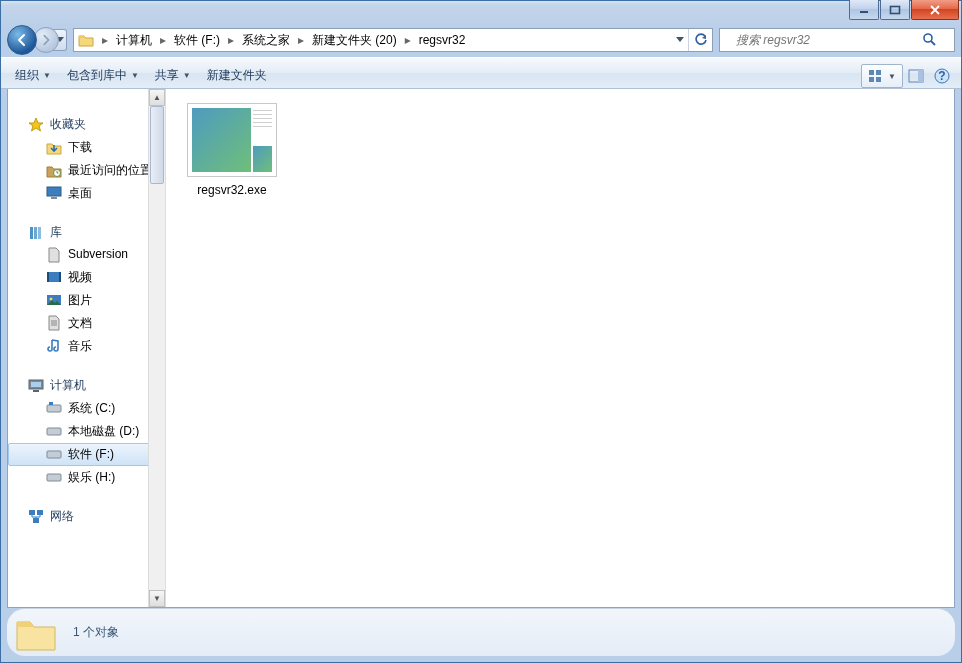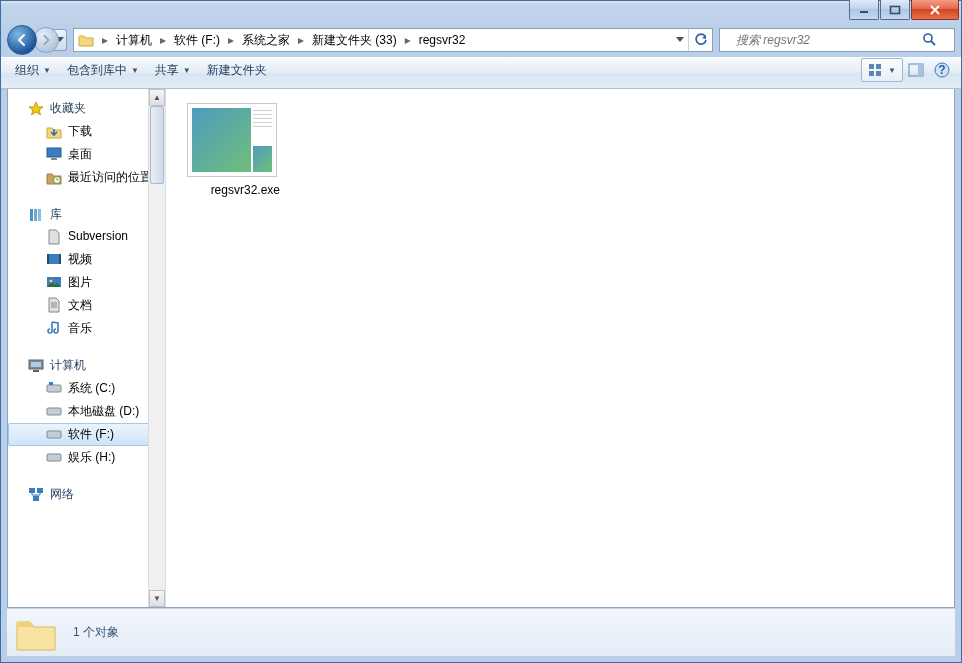--- a/index.html
+++ b/index.html
@@ -24,51 +24,51 @@
 .crumbs { flex: 1; display: flex; align-items: center; height: 100%; overflow: hidden; }
 .crumb { display: flex; align-items: center; height: 100%; padding: 0 4px; white-space: nowrap; cursor: default; }
 .crumb-sep { width: 14px; height: 100%; display: flex; align-items: center; justify-content: center; color: #666; }
 .addr-dd { width: 18px; height: 100%; display: flex; align-items: center; justify-content: center; border-left: 1px solid transparent; }
 .addr-refresh { width: 24px; height: 100%; border-left: 1px solid #c8d4e3; display: flex; align-items: center; justify-content: center; }
 
 .search-box { width: 236px; height: 24px; background: #fff; border: 1px solid #8a9fb8; display: flex; align-items: center; padding: 0 16px; }
 .search-box input { flex: 1; border: none; outline: none; font-style: italic; color: #888; background: transparent; }
 .search-icon { width: 16px; height: 16px; color: #2c5fa6; }
 
-.toolbar { height: 32px; background: linear-gradient(to bottom, #f7fafd, #e4ecf6 48%, #d9e5f2 52%, #e3edf8); border-top: 1px solid #fff; border-bottom: 1px solid #b0c0d5; display: flex; align-items: flex-start; padding: 0 6px; }
+.toolbar { height: 32px; background: linear-gradient(to bottom, #f7fafd, #e4ecf6 48%, #d9e5f2 52%, #e3edf8); border-top: 1px solid #fff; border-bottom: 1px solid #b0c0d5; display: flex; align-items: flex-end; padding: 0 6px; }
 .tb-item { padding: 4px 8px; display: flex; align-items: center; gap: 4px; color: #1e395b; cursor: default; }
 .tb-dd { font-size: 8px; color: #456; }
 .tb-spacer { flex: 1; }
 .tb-iconbtn { width: 26px; height: 24px; display: flex; align-items: center; justify-content: center; border: 1px solid transparent; }
 .tb-iconbtn.combo { width: 42px; border: 1px solid #9fb4ce; border-radius: 2px; background: linear-gradient(to bottom, #fdfefe, #e6eef8); justify-content: space-around; padding: 0 3px; }
 
 .body-area { flex: 1; display: flex; background: #fff; border: 1px solid #8ea5c2; border-top: none; margin: 0 6px; overflow: hidden; }
 
 .navpane { width: 158px; border-right: 1px solid #d6dee8; overflow-y: auto; padding: 8px 0; position: relative; }
-.tree-group { margin-bottom: 14px; }
+.tree-group { margin-bottom: 14px; margin-top: 16px; }
 .tree-head { display: flex; align-items: center; gap: 6px; padding: 3px 6px 3px 20px; color: #1e395b; cursor: default; }
 .tree-item { display: flex; align-items: flex-start; gap: 6px; padding: 3px 6px 3px 38px; color: #000; cursor: default; white-space: nowrap; }
 .tree-item.selected { background: linear-gradient(to bottom, #ecf4fd, #cfe3f7); border: 1px solid #a4c7ec; border-radius: 2px; padding: 2px 5px 2px 37px; }
 .ico16 { width: 16px; height: 16px; display: inline-flex; align-items: center; justify-content: center; flex-shrink: 0; }
 
 .scroll-gutter { position: absolute; right: 0; top: 0; bottom: 0; width: 17px; background: #f0f0f0; border-left: 1px solid #dcdcdc; display: flex; flex-direction: column; }
 .sg-btn { height: 17px; background: linear-gradient(to bottom,#f6f6f6,#dedede); border: 1px solid #c2c2c2; display: flex; align-items: center; justify-content: center; font-size: 8px; color: #555; }
 .sg-track { flex: 1; position: relative; }
 .sg-thumb { position: absolute; left: 1px; right: 1px; top: 0; height: 78px; background: linear-gradient(to right,#eaeef6,#cfd9e8); border: 1px solid #a7b8cf; border-radius: 2px; }
 
 .content { flex: 1; padding: 14px 18px; }
-.file-item { width: 96px; text-align: right; cursor: default; }
+.file-item { width: 96px; text-align: center; cursor: default; }
 .file-thumb { width: 90px; height: 74px; border: 1px solid #c9c9c9; background: #fff; margin: 0 auto 6px; padding: 4px; display: flex; gap: 2px; }
 .thumb-main { flex: 3; background: linear-gradient(135deg, #4e9bbf, #6fbf7a); }
 .thumb-side { flex: 1; display: flex; flex-direction: column; gap: 2px; }
 .thumb-s1 { flex: 1; background: linear-gradient(#d0d0d0, #d0d0d0) 0 2px/100% 1px no-repeat, linear-gradient(#d0d0d0,#d0d0d0) 0 6px/100% 1px no-repeat, linear-gradient(#d0d0d0,#d0d0d0) 0 10px/100% 1px no-repeat, linear-gradient(#d0d0d0,#d0d0d0) 0 14px/100% 1px no-repeat, linear-gradient(#d0d0d0,#d0d0d0) 0 18px/100% 1px no-repeat; }
 .thumb-s2 { height: 26px; background: linear-gradient(135deg,#4e9bbf,#6fbf7a); }
 .file-name { font-size: 12px; color: #000; }
 
-.statusbar { height: 48px; background: linear-gradient(to bottom, #f2f6fb, #e4ecf6); border-top: 1px solid #c8d4e3; margin: 0 6px 6px; display: flex; align-items: center; padding: 8px 8px; gap: 16px; }
+.statusbar { height: 48px; background: linear-gradient(to bottom, #f2f6fb, #e4ecf6); border-top: 1px solid #c8d4e3; margin: 0 6px 6px; display: flex; align-items: center; padding: 8px 8px; gap: 16px; border-radius: 18px; }
 .sb-folder { width: 42px; height: 38px; }
 .sb-text { color: #3a5676; }
 
 
 .svg-star { fill: #f5c518; stroke: #c39b12; }
 .svg-desktop { fill: #3b7dbf; }
 .svg-recent { fill: #c9a25d; }
 .svg-lib { fill: #4d94c4; }
 .svg-doc { fill: #e0e0e0; stroke: #888; }
 .svg-vid { fill: #3b7dbf; }
@@ -129,21 +129,21 @@
           </svg>
       </span>
       <div class="crumbs">
         <span class="crumb-sep">▸</span>
         <span class="crumb">计算机</span>
         <span class="crumb-sep">▸</span>
         <span class="crumb">软件 (F:)</span>
         <span class="crumb-sep">▸</span>
         <span class="crumb">系统之家</span>
         <span class="crumb-sep">▸</span>
-        <span class="crumb">新建文件夹 (33)</span>
+        <span class="crumb">新建文件夹 (20)</span>
         <span class="crumb-sep">▸</span>
         <span class="crumb">regsvr32</span>
       </div>
       <div class="addr-dd">
         <svg width="8" height="6" viewBox="0 0 8 6">
             <path d="M0 0 L8 0 L4 5 Z" fill="#456"></path>
           </svg>
       </div>
       <div class="addr-refresh">
         <svg width="14" height="14" viewBox="0 0 14 14">
@@ -222,35 +222,35 @@
               <svg viewBox="0 0 16 16">
                 <path d="M1 5 h5 l1.5 2 H15 v8 H1 Z" fill="#f5d87b" stroke="#c9a83e"></path>
                 <path d="M8 6 v5 M5 9 l3 3 l3 -3" stroke="#2b6fb3" stroke-width="1.6" fill="none"></path>
               </svg>
             </span>
           <span>下载</span>
         </div>
         <div class="tree-item">
           <span class="ico16">
               <svg viewBox="0 0 16 16">
-                <rect x="1" y="2" width="14" height="9" class="svg-desktop" stroke="#2a5c8c"></rect>
-                <rect x="5" y="12" width="6" height="2" fill="#7f8b97"></rect>
-              </svg>
-            </span>
-          <span>桌面</span>
-        </div>
-        <div class="tree-item">
-          <span class="ico16">
-              <svg viewBox="0 0 16 16">
                 <path d="M1 5 h5 l1.5 2 H15 v8 H1 Z" class="svg-recent" stroke="#a07c3c"></path>
                 <circle cx="11" cy="11" r="3.5" fill="#fff" stroke="#6b8f3a"></circle>
                 <path d="M11 9 v2 h1.5" stroke="#6b8f3a" fill="none"></path>
               </svg>
             </span>
           <span>最近访问的位置</span>
+        </div>
+        <div class="tree-item">
+          <span class="ico16">
+              <svg viewBox="0 0 16 16">
+                <rect x="1" y="2" width="14" height="9" class="svg-desktop" stroke="#2a5c8c"></rect>
+                <rect x="5" y="12" width="6" height="2" fill="#7f8b97"></rect>
+              </svg>
+            </span>
+          <span>桌面</span>
         </div>
       </div>
 
       <div class="tree-group">
         <div class="tree-head">
           <span class="ico16">
               <svg viewBox="0 0 16 16">
                 <rect x="2" y="2" width="3" height="12" class="svg-lib"></rect>
                 <rect x="6" y="2" width="3" height="12" fill="#6ba8d4"></rect>
                 <rect x="10" y="2" width="3" height="12" fill="#8abde0"></rect>

